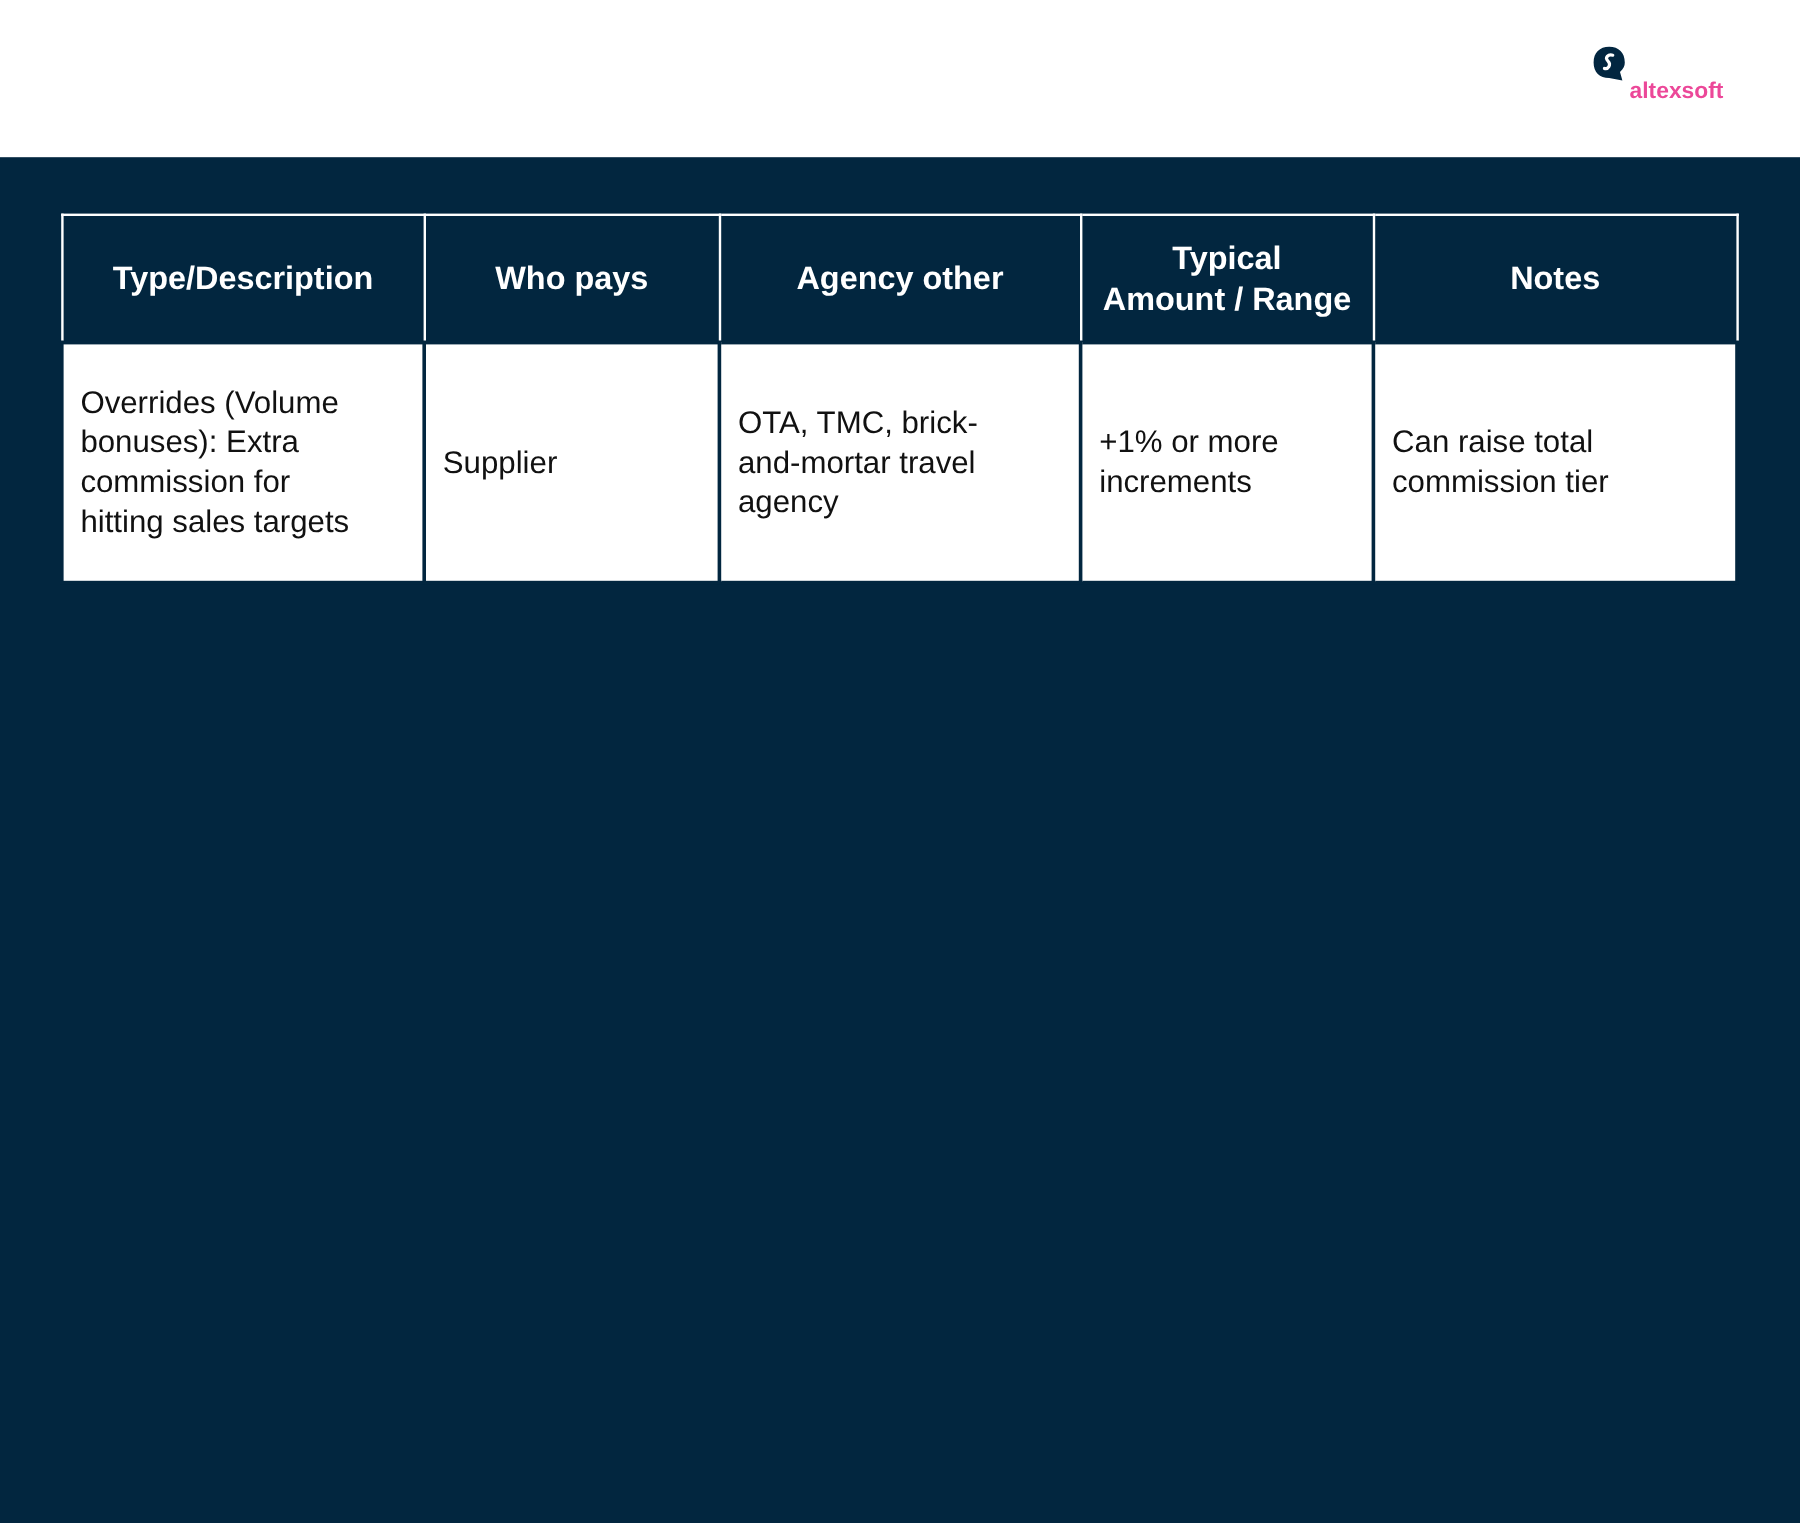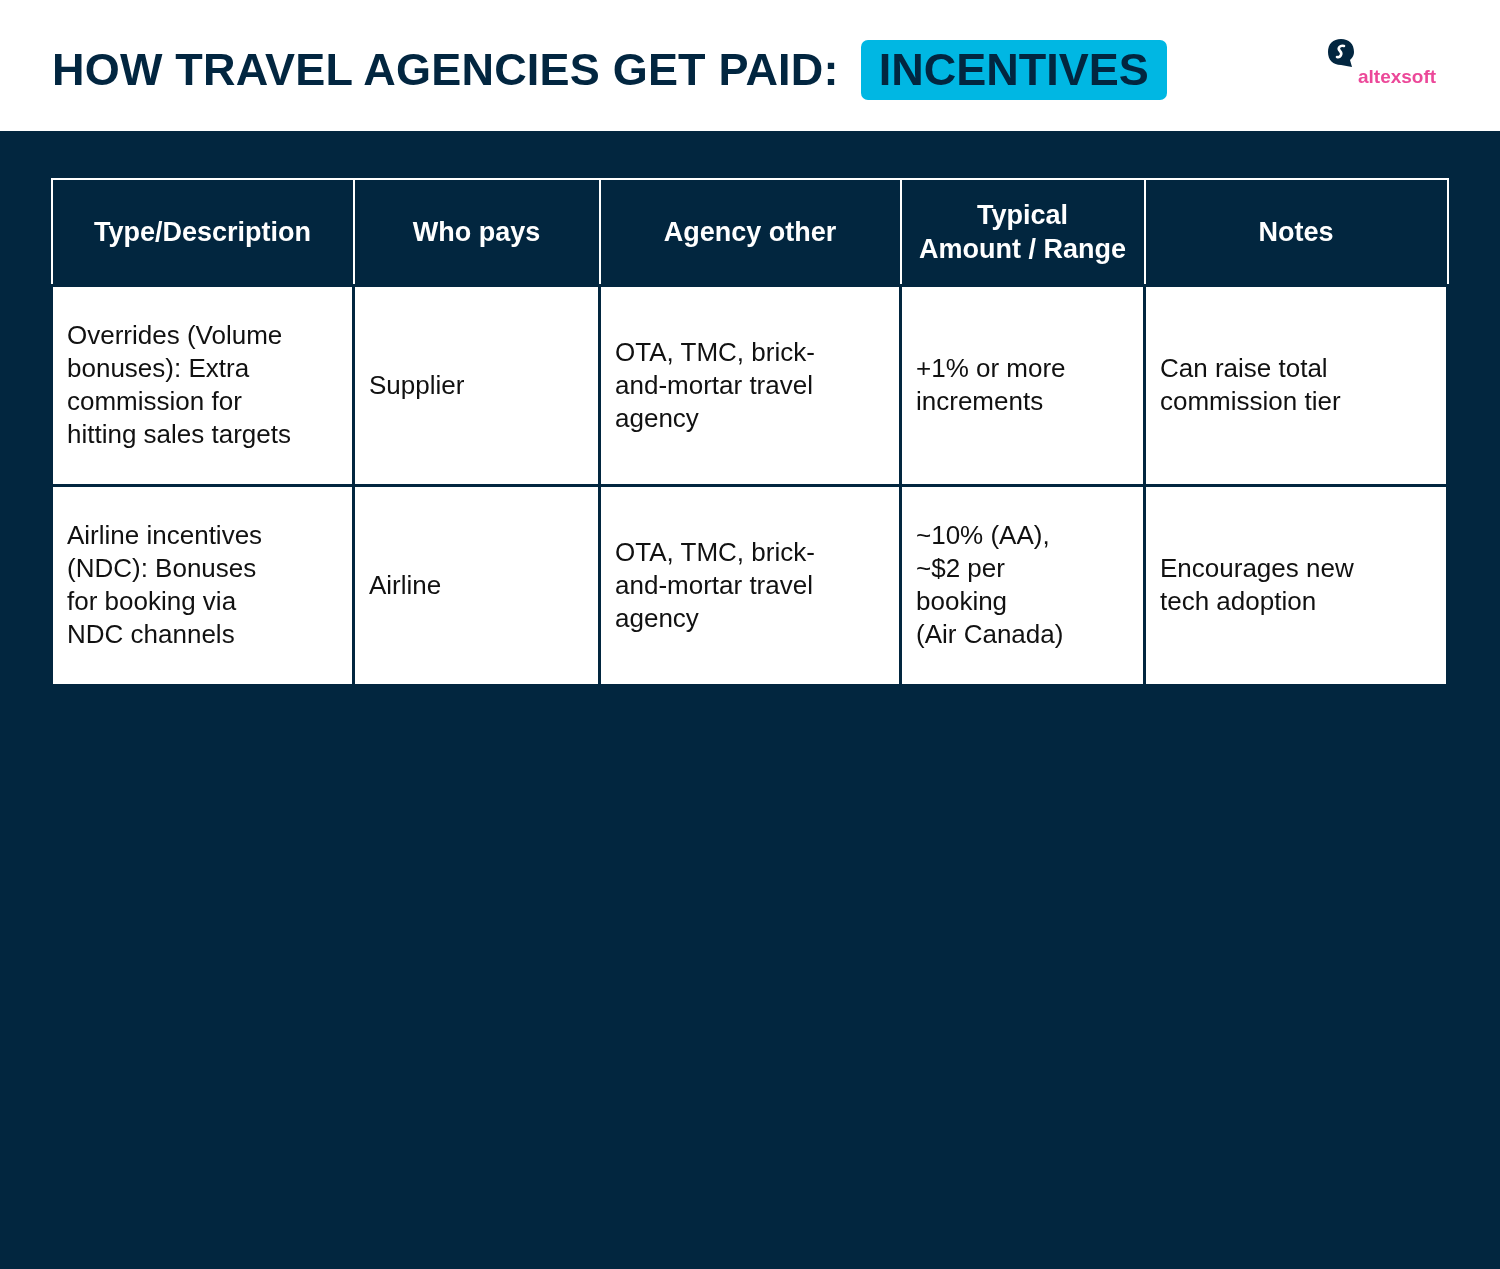--- a/index.html
+++ b/index.html
@@ -20,24 +20,20 @@
   table.grid tr.r1 td { height: 167px; }
   table.grid tr.r2 td { height: 200px; }
   table.grid tr.r3 td { height: 200px; }
   table.grid tr.r4 td { height: 166px; }
   .pre { white-space: pre-line; }
 </style>
 </head>
 <body>
 
 <div class="header">
-  <div class="title">
-    <span class="title-main">HOW TRAVEL AGENCIES GET PAID:</span>
-    <span class="title-badge">INCENTIVES</span>
-  </div>
   <div class="logo">
     <svg class="logo-mark" viewBox="0 0 30 30">
       <path d="M15 1 C7 1 2 6 2 14 C2 22 7 27 15 27 L26 29 L24 22 C27 19 28 17 28 14 C28 6 23 1 15 1 Z" fill="#022640"></path>
       <path d="M18 8 C14 7 11 10 14 13 C17 16 14 20 11 19" stroke="#ffffff" stroke-width="2.6" fill="none" stroke-linecap="round"></path>
     </svg>
     <span class="logo-text">altexsoft</span>
   </div>
 </div>
 
 <div class="panel"></div>
@@ -68,30 +64,14 @@
 hitting sales targets</td>
       <td class="pre">Supplier</td>
       <td class="pre">OTA, TMC, brick-
 and-mortar travel
 agency</td>
       <td class="pre">+1% or more
 increments</td>
       <td class="pre">Can raise total
 commission tier</td>
     </tr>
-    <tr class="r2">
-      <td class="pre">Airline incentives
-(NDC): Bonuses
-for booking via
-NDC channels</td>
-      <td class="pre">Airline</td>
-      <td class="pre">OTA, TMC, brick-
-and-mortar travel
-agency</td>
-      <td class="pre">~10% (AA),
-~$2 per
-booking
-(Air Canada)</td>
-      <td class="pre">Encourages new
-tech adoption</td>
-    </tr>
   </tbody>
 </table>
 
 </body></html>

